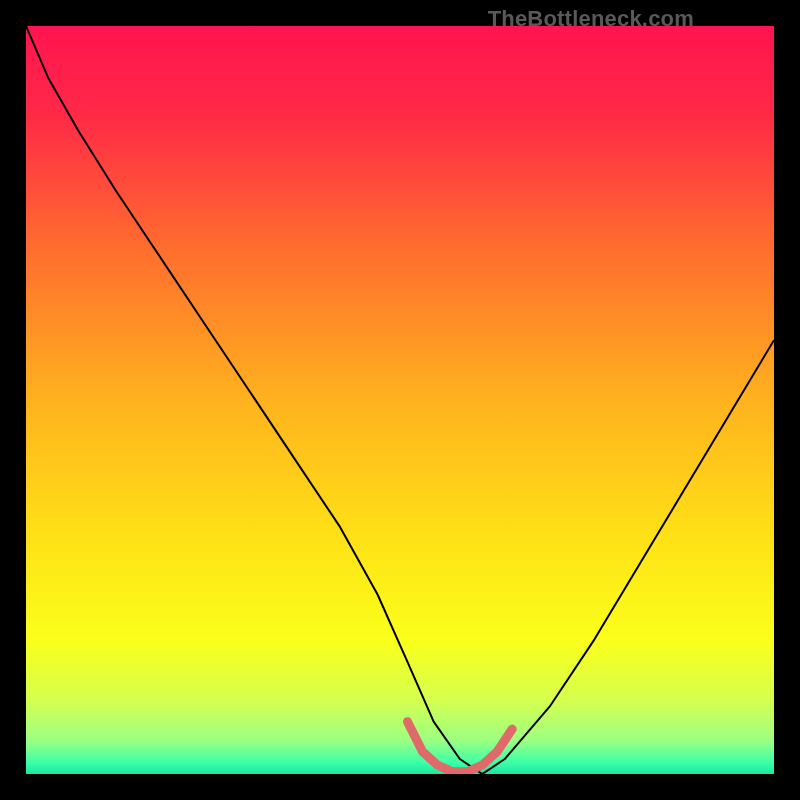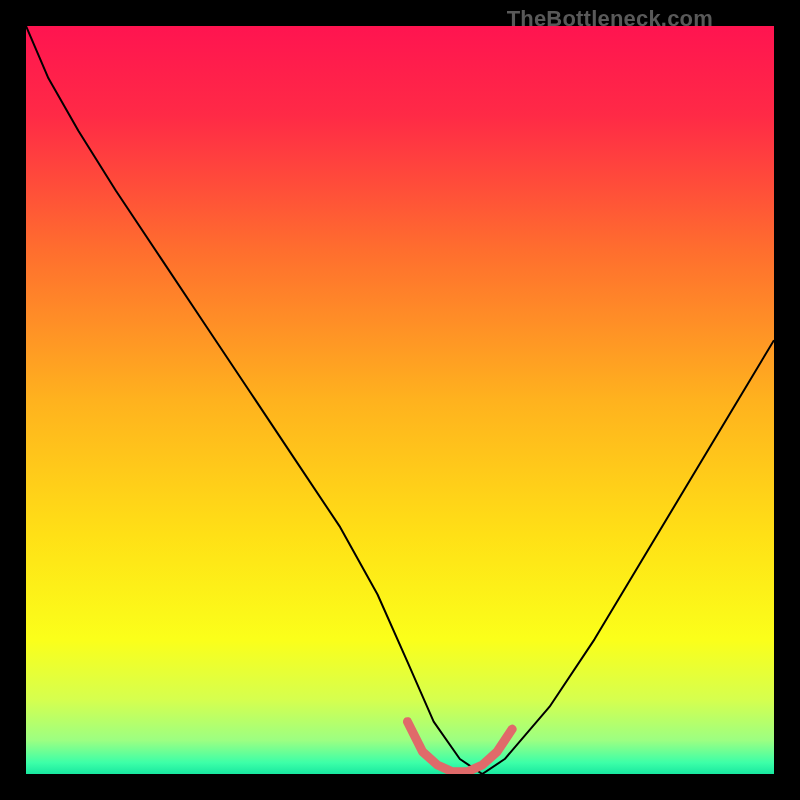--- a/index.html
+++ b/index.html
@@ -9,21 +9,20 @@
     height: 800px;
     background: #000;
     overflow: hidden;
     font-family: Arial, Helvetica, sans-serif;
   }
   .frame {
     position: relative;
     width: 704px;
     height: 800px;
     background: #000;
-    padding-left: 19px;
   }
   .watermark {
     position: absolute;
     top: 6px;
     right: 10px;
     color: #595959;
     font-size: 22px;
     font-weight: 600;
     letter-spacing: 0.2px;
     z-index: 5;

